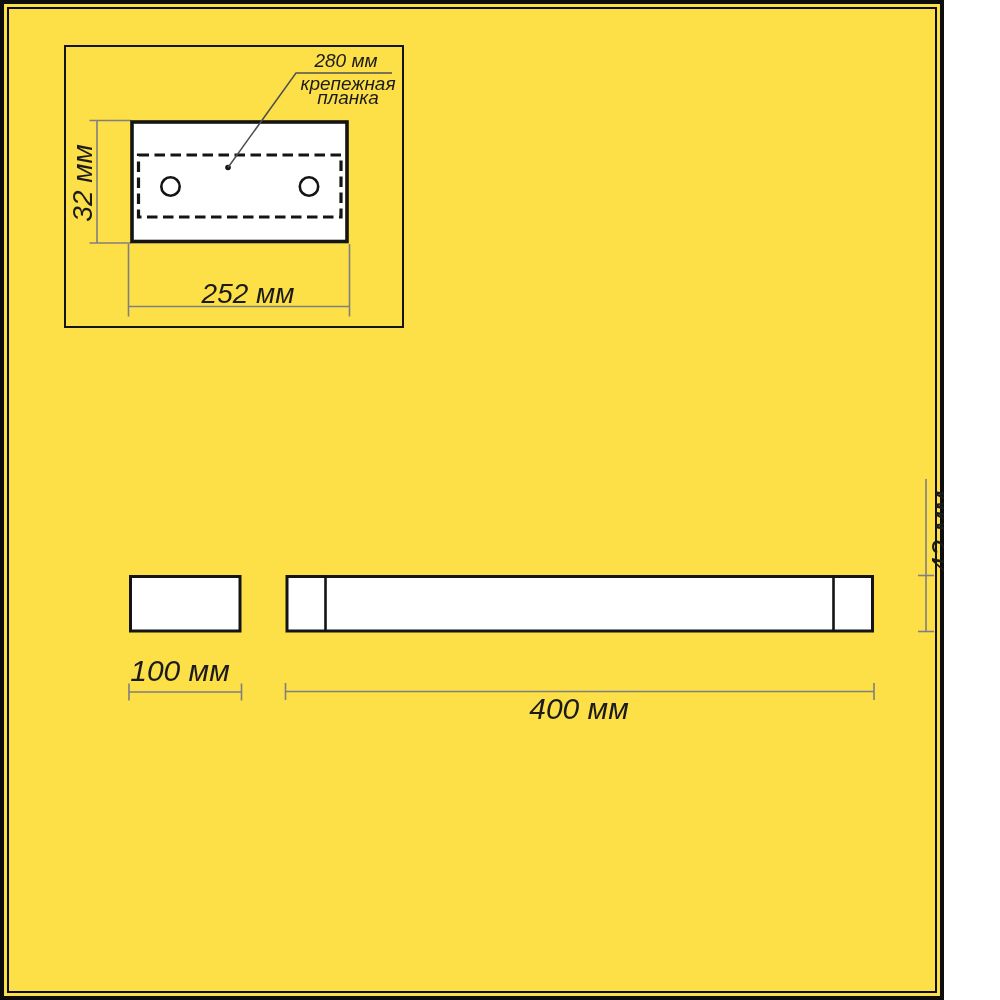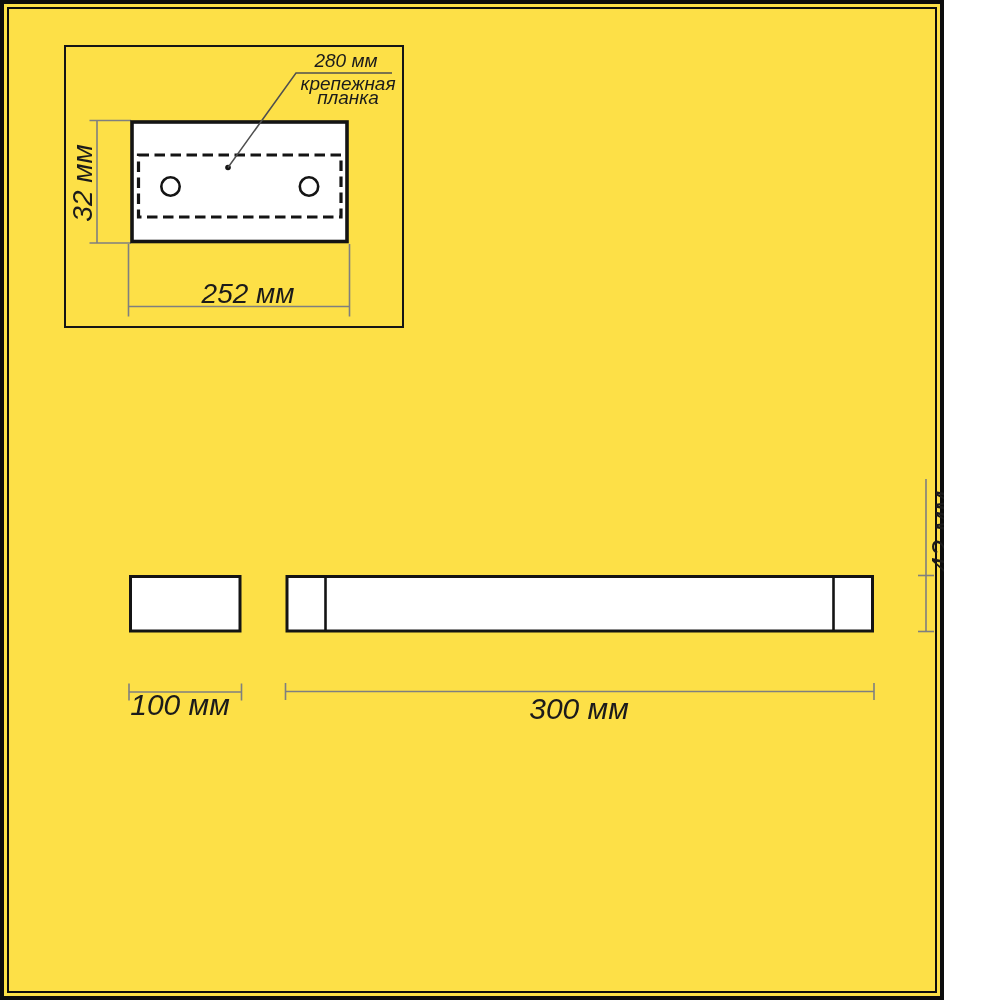--- a/index.html
+++ b/index.html
@@ -91,19 +91,19 @@
 
   <div class="lbl lbl-sm callout" style="left:348px; top:90.5px;">
     <div>крепежная</div>
     <div>планка</div>
   </div>
 
   <div class="lbl rot" style="left:83px; top:183px;">32 мм</div>
 
   <div class="lbl" style="left:248px; top:294px;">252 мм</div>
 
-  <div class="lbl lbl-lg" style="left:180px; top:705px;">100 мм</div>
+  <div class="lbl lbl-lg" style="left:180px; top:671px;">100 мм</div>
 
-  <div class="lbl lbl-lg" style="left:579px; top:709px;">300 мм</div>
+  <div class="lbl lbl-lg" style="left:579px; top:709px;">400 мм</div>
 
   <div class="lbl lbl-lg rot" style="left:942px; top:532px;">42 мм</div>
 
 </div>
 
 </body></html>

